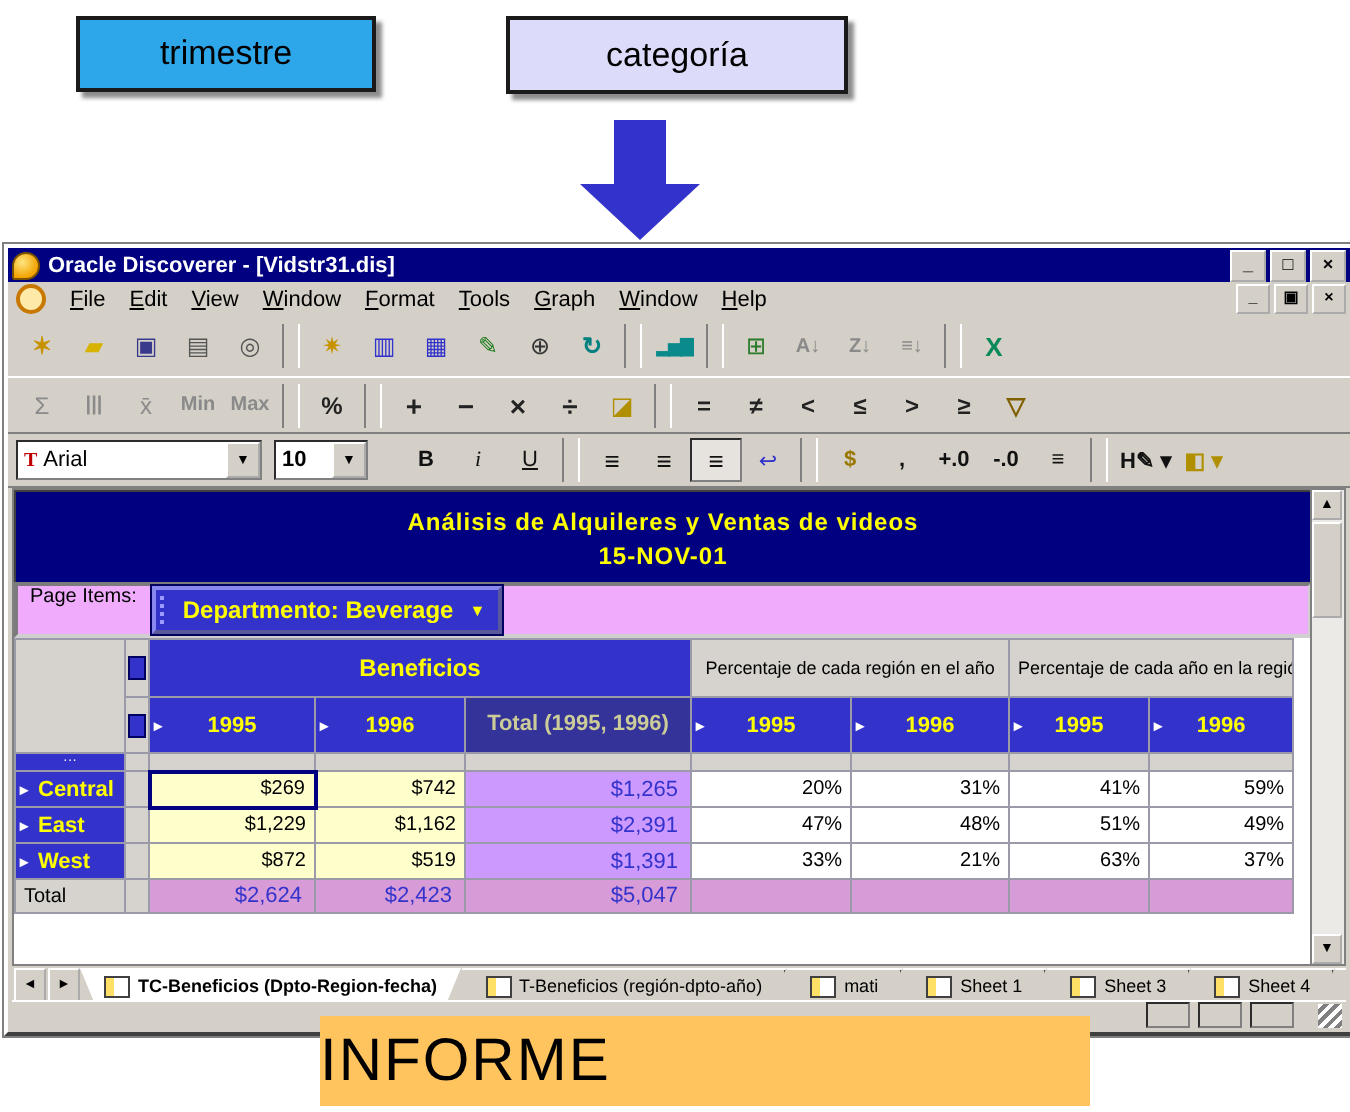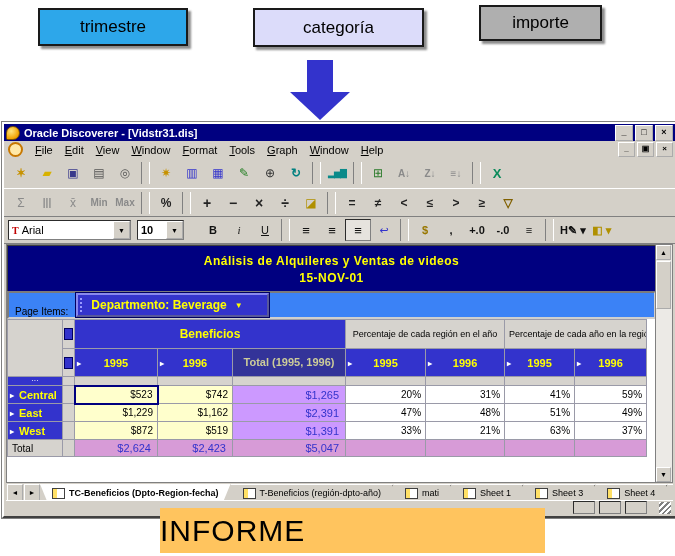--- a/index.html
+++ b/index.html
@@ -61,25 +61,25 @@
   .fbtn.u{text-decoration:underline;}
   .fbtn.pressed{border:1px inset #808080;background:#E6E3DE;}
 
   
   .sheetarea{position:absolute;left:2px;top:120px;right:2px;bottom:33px;background:#fff;
              border:1px solid #808080;}
   .banner{position:absolute;left:0;top:0;right:16px;height:46px;background:#000080;color:#FFFF00;
           display:flex;flex-direction:column;align-items:center;justify-content:center;
           font-size:12px;font-weight:bold;letter-spacing:.5px;border:1px solid #404040;}
   .banner .l2{margin-top:3px;}
-  .pageitems{position:absolute;left:0;top:46px;right:16px;height:28px;background:#3b82f6;
-             border:2px inset #cfcfcf;display:flex;align-items:flex-end;padding-left:6px;box-sizing:border-box;}
+  .pageitems{position:absolute;left:0;top:46px;right:16px;height:28px;background:#f0abfc;
+             border:2px inset #cfcfcf;display:flex;align-items:flex-start;padding-left:6px;box-sizing:border-box;}
   .pi-label{font-size:10px;color:#000;margin-right:8px;}
   .pi-drop{height:20px;background:#3333CC;border:2px outset #8888ee;outline:1px solid #000060;
-           display:flex;align-items:center;color:#FFFF00;font-weight:bold;font-size:12px;padding:0 24px 0 2px;}
+           display:flex;align-items:center;color:#FFFF00;font-weight:bold;font-size:12px;padding:0 6px 0 2px;}
   .pi-handle{width:4px;height:14px;border-left:2px dotted #9a9aff;margin-right:5px;}
   .pi-arrow{font-size:8px;margin-left:8px;color:#FFFF00;}
 
   
   table.ct{position:absolute;left:0;top:74px;border-collapse:collapse;table-layout:fixed;width:639px;}
   .ct td{border:1px solid #9a9aa8;overflow:hidden;white-space:nowrap;box-sizing:border-box;}
   .corner{background:#D6D3CE;border:2px outset #fff;}
   .hstrip{background:#D6D3CE;text-align:center;font-size:6px;color:#3333CC;padding:0;}
   .hstrip .hdl{display:block;margin:1px auto;width:7px;height:10px;background:#3333CC;border:1px solid #000060;}
   .grp-blue{background:#3333CC;color:#FFFF00;font-weight:bold;font-size:12px;text-align:center;border:1px solid #000066;}
@@ -132,23 +132,20 @@
 <body>
 
 <div class="canvas">
 
   <div class="dbox b1" style="background:#2DA7EA" title="trimestre">
     <span>trimestre</span>
   </div>
   <div class="dbox b2" style="background:#DCDCFA">
     <span>categoría</span>
   </div>
-  <div class="dbox b3" style="background:#AFAFAF">
-    <span>importe</span>
-  </div>
   <div class="arrow-shaft" style="background:#3333CC"></div>
   <div class="arrow-head"></div>
 
   <div class="win">
 
     <div class="titlebar">
       <span class="appicon"></span>
       <span class="tb-title">Oracle Discoverer - [Vidstr31.dis]</span>
       <span class="winbtn">_</span>
       <span class="winbtn">□</span>
@@ -306,21 +303,21 @@
           <td class="thingray"></td>
           <td class="thingray"></td>
           <td class="thingray"></td>
           <td class="thingray"></td>
           <td class="thingray"></td>
           <td class="thingray"></td>
         </tr>
         <tr style="height:18px">
           <td class="rowlbl"><span class="ra">▸</span><span>Central</span></td>
           <td class="strip"></td>
-          <td class="money sel">$523</td>
+          <td class="money sel">$269</td>
           <td class="money">$742</td>
           <td class="lav">$1,265</td>
           <td class="pct">20%</td>
           <td class="pct">31%</td>
           <td class="pct">41%</td>
           <td class="pct">59%</td>
         </tr>
         <tr style="height:18px">
           <td class="rowlbl"><span class="ra">▸</span><span>East</span></td>
           <td class="strip"></td>

